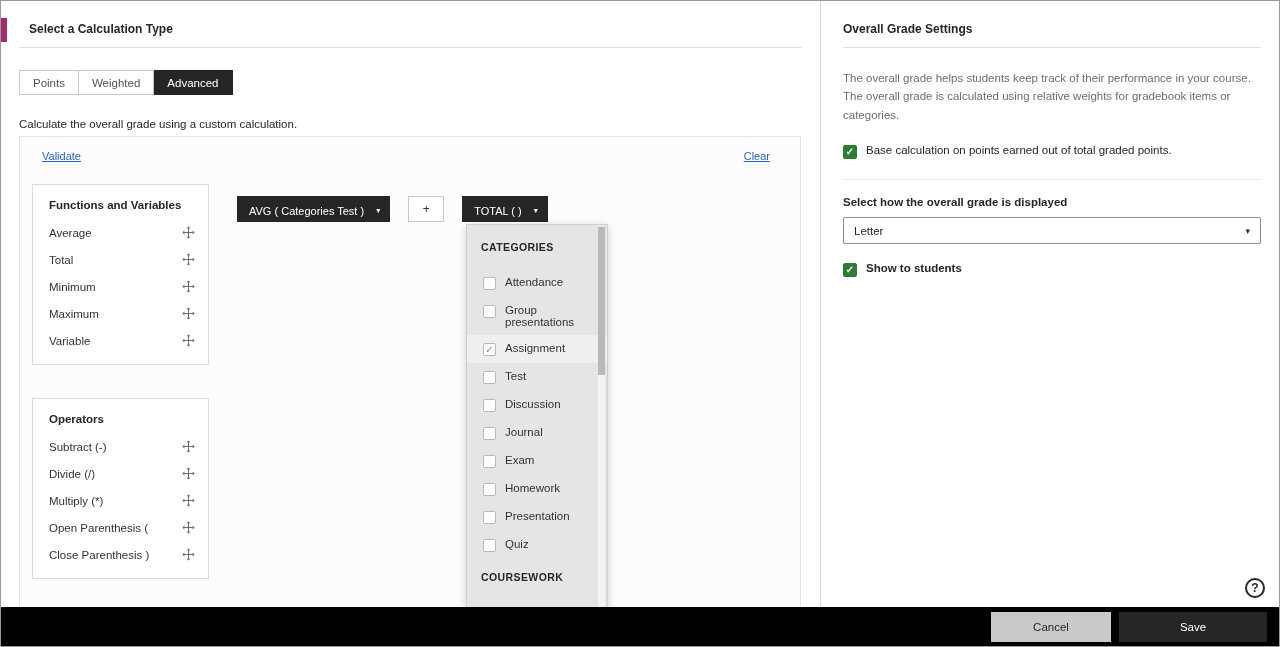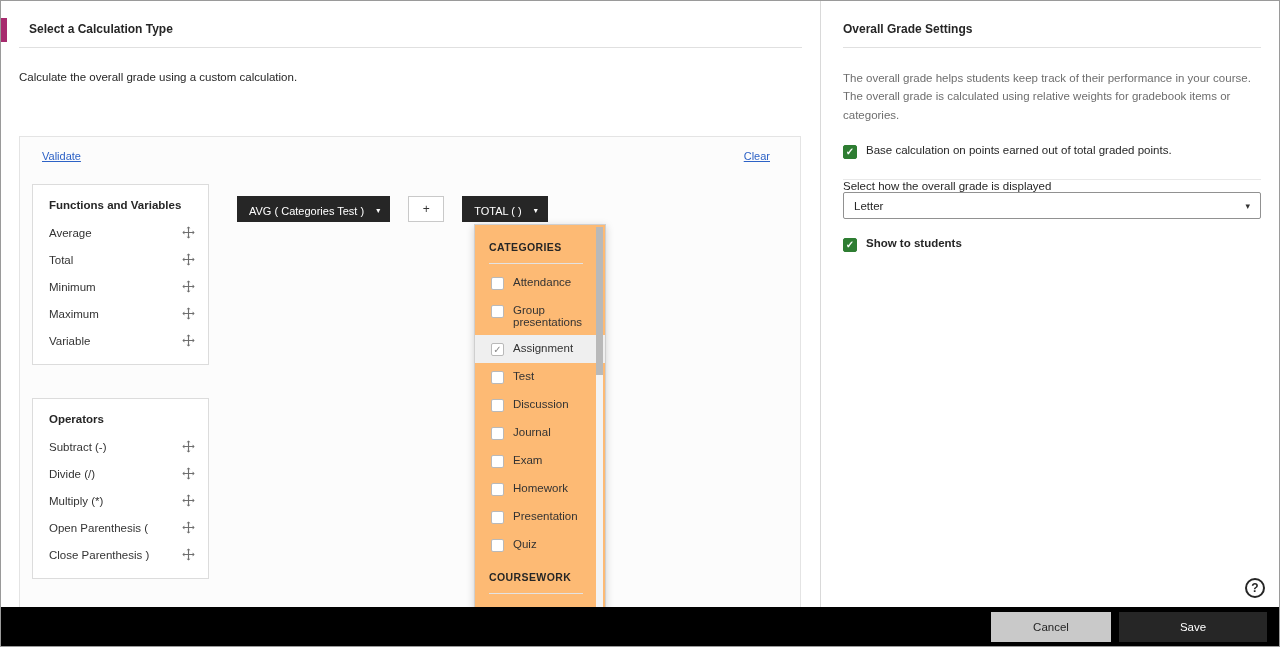--- a/index.html
+++ b/index.html
@@ -29,61 +29,66 @@
   .panel-title { font-size: 11.5px; font-weight: bold; margin-bottom: 8px; }
   .panel-item { display: flex; align-items: center; justify-content: space-between; height: 27px; font-size: 11.5px; color: #333; cursor: grab; }
   .move-icon { display: inline-flex; width: 14px; }
 
   .canvas-col { flex: 1; position: relative; margin-left: 28px; min-height: 420px; }
   .chips { display: flex; gap: 18px; align-items: center; margin-top: 12px; }
   .chip-dark { background: var(--chip-dark, #262626); color: #fff; height: 26px; display: inline-flex; align-items: center; gap: 12px; padding: 4px 10px 0 12px; font-size: 11px; cursor: pointer; white-space: nowrap; }
   .chip-caret { font-size: 8px; line-height: 1; }
   .chip-plus { width: 36px; height: 26px; background: #fff; border: 1px solid #c9c9c9; display: flex; align-items: center; justify-content: center; font-size: 12px; color: #333; cursor: pointer; }
 
-  .cat-dropdown { position: absolute; left: 237px; top: 40px; width: 132px; height: 386px; background: #fdba74; border: 1px solid #cfcfcf; box-shadow: 0 2px 8px rgba(0,0,0,.18); overflow: hidden; }
+  .cat-dropdown { position: absolute; left: 229px; top: 40px; width: 142px; height: 386px; background: #e5e5e5; border: 1px solid #cfcfcf; box-shadow: 0 2px 8px rgba(0,0,0,.18); overflow: hidden; }
   .dd-content { padding: 12px 22px 0 14px; }
   .dd-header { font-size: 10.5px; font-weight: bold; letter-spacing: .4px; padding: 4px 0 10px; border-bottom: 1px solid #e3e3e3; margin-bottom: 5px; }
   .dd-header.second { margin-top: 8px; }
   .dd-item { display: flex; align-items: flex-start; gap: 9px; padding: 7px 2px; font-size: 11.5px; color: #333; cursor: pointer; }
   .dd-item.highlight { background: #efefef; margin: 0 -22px 0 -14px; padding-left: 16px; padding-right: 22px; }
   .cb { width: 13px; height: 13px; min-width: 13px; border: 1px solid #b9b9b9; border-radius: 2px; background: #fff; display: inline-flex; align-items: center; justify-content: center; font-size: 10px; line-height: 1; color: #8a8a8a; margin-top: 1px; }
   .cb.green { width: 14px; height: 14px; min-width: 14px; background: var(--checkbox-green, #2e7d32); border-color: var(--checkbox-green, #2e7d32); color: #fff; font-weight: bold; }
   .dd-scrollbar { position: absolute; top: 2px; right: 2px; bottom: 2px; width: 7px; background: #f3f3f3; }
   .dd-thumb { position: absolute; top: 0; left: 0; width: 7px; height: 148px; background: #b9b9b9; }
 
   
   .right-pane { flex: 1; position: relative; padding: 0 18px 0 22px; }
   .right-pane .pane-title { margin-top: 21px; }
   .right-pane .rule { margin: 11px 0 0 0; }
   .og-desc { margin-top: 21px; font-size: 11.5px; line-height: 1.6; color: #6e6e6e; }
   .check-row { display: flex; gap: 9px; align-items: flex-start; margin-top: 20px; font-size: 11.5px; cursor: pointer; }
   .check-row.bold { font-weight: bold; margin-top: 18px; }
   .rule.light { background: #e8e8e8; margin-top: 20px; }
-  .select-label { margin-top: 0; font-size: 11.5px; font-weight: normal; }
-  .select { height: 27px; border: 1px solid #919191; border-radius: 2px; background: #fff; display: flex; align-items: center; justify-content: space-between; padding: 0 10px; font-size: 11.5px; cursor: pointer; }
+  .select-label { margin-top: 16px; font-size: 11.5px; font-weight: bold; }
+  .select { margin-top: 9px; height: 27px; border: 1px solid #919191; border-radius: 2px; background: #fff; display: flex; align-items: center; justify-content: space-between; padding: 0 10px; font-size: 11.5px; cursor: pointer; }
   .select .caret { font-size: 9px; color: #333; }
   .help-circle { position: absolute; right: 14px; bottom: 11px; width: 20px; height: 20px; border: 2px solid #262626; border-radius: 50%; display: flex; align-items: center; justify-content: center; font-size: 12px; font-weight: bold; cursor: pointer; }
 
   
   .footer { position: absolute; left: 0; bottom: 0; width: 100%; height: 39px; background: #000; display: flex; align-items: center; justify-content: flex-end; gap: 8px; padding-right: 12px; }
   .btn { height: 30px; font-size: 11.5px; font-family: inherit; border: none; cursor: pointer; }
   .btn-cancel { width: 120px; background: #c9c9c9; color: #262626; }
   .btn-save { width: 148px; background: #262626; color: #fff; }
 </style>
 </head>
 <body>
 
 <div class="page">
   <div class="content">
 
     <div class="left-pane">
       <div class="accent-bar"></div>
       <h1 class="pane-title">Select a Calculation Type</h1>
       <div class="rule"></div>
 
+      <div class="tabs">
+          <div class="tab">Points</div>
+          <div class="tab">Weighted</div>
+          <div class="tab active">Advanced</div>
+        </div>
 
       <p class="calc-desc">Calculate the overall grade using a custom calculation.</p>
 
       <div class="calc-box">
         <div class="calc-links">
           <a class="link">Validate</a>
           <a class="link">Clear</a>
         </div>
 
         <div class="calc-body">

